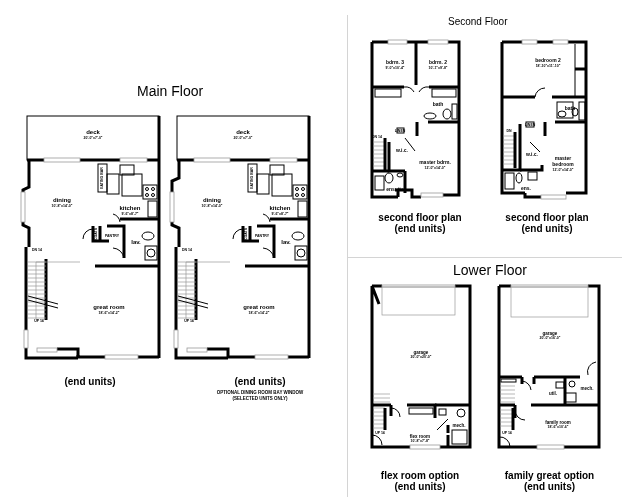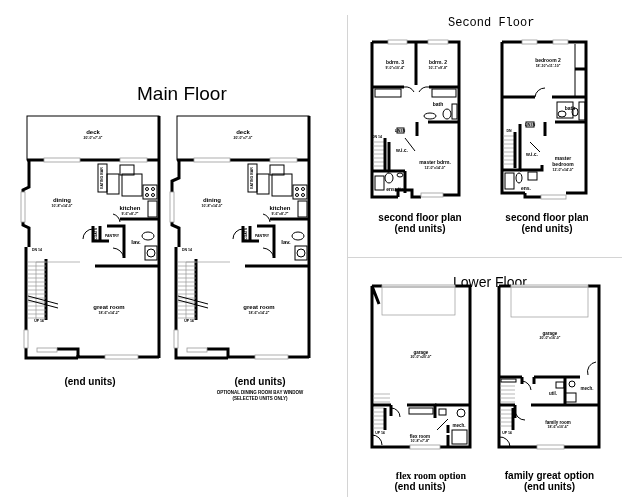--- a/index.html
+++ b/index.html
@@ -1,17 +1,17 @@
 <!DOCTYPE html>
 <html><head>
 <meta charset="utf-8">
 <style>
   html,body{margin:0;padding:0;background:#fff;}
   body{width:640px;height:503px;position:relative;overflow:hidden;font-family:"Liberation Sans",sans-serif;color:#000;}
-  .title{position:absolute;font-size:19px;font-weight:normal;white-space:nowrap;}
+  .title{position:absolute;font-size:14px;font-weight:normal;white-space:nowrap;}
   .cap{position:absolute;font-weight:bold;text-align:center;white-space:nowrap;}
   .cap10{font-size:10px;line-height:12px;}
   .cap8{font-size:10px;line-height:11px;}
   .note{position:absolute;font-size:4.5px;font-weight:bold;text-align:center;line-height:6px;white-space:nowrap;}
   .vdiv{position:absolute;left:347px;top:15px;width:1px;height:482px;background:#d4d4d4;}
   .hdiv{position:absolute;left:347px;top:257px;width:275px;height:1px;background:#d4d4d4;}
   svg{position:absolute;overflow:visible;}
   .w{stroke:#000;stroke-width:3;fill:none;}
   .t{stroke:#000;stroke-width:1;fill:none;}
   .g{stroke:#999;stroke-width:0.7;fill:none;}
@@ -20,22 +20,22 @@
   .dim{font-family:"Liberation Sans",sans-serif;font-weight:bold;fill:#000;font-size:3.5px;}
   .plan{position:absolute;}
 </style>
 </head>
 <body>
 
 <div class="vdiv"></div>
 <div class="hdiv"></div>
 
 <div class="title" style="left:137px;top:83px;">Main Floor</div>
-<div class="title" style="left:448px;top:16px;font-size:12px;font-family:Liberation Mono, monospace;">Second Floor</div>
-<div class="title" style="left:453px;top:262px;font-size:14px;margin-top:12px;">Lower Floor</div>
+<div class="title" style="left:448px;top:16px;font-size:10px;">Second Floor</div>
+<div class="title" style="left:453px;top:262px;font-size:14px;">Lower Floor</div>
 
 <div class="plan" style="left:0;top:0;width:175px;height:400px;">
 <svg width="175" height="400" viewBox="0 0 175 400">
 
   <rect x="27" y="116" width="132" height="44" class="t"></rect>
 
   <polyline class="w" points="159,116 159,358"></polyline>
   <polyline class="w" points="27,160 44,160"></polyline>
   <polyline class="w" points="80,160 120,160"></polyline>
   <polyline class="w" points="147,160 159,160"></polyline>
@@ -345,21 +345,21 @@
   </g>
   <polyline class="w" points="30,128 30,150"></polyline>
   <text x="66" y="74" class="lbl" font-size="4.5" text-anchor="middle">garage</text>
   <text x="66" y="78" class="dim" font-size="2.8" text-anchor="middle">20'-0"x20'-0"</text>
   <text x="65" y="158" class="lbl" font-size="4.5" text-anchor="middle">flex room</text>
   <text x="65" y="162" class="dim" font-size="2.8" text-anchor="middle">10'-8"x7'-8"</text>
   <text x="104" y="147" class="lbl" font-size="4.5" text-anchor="middle">mech.</text>
   <text x="25" y="154" class="dim" font-size="2.5" text-anchor="middle">UP 14</text>
 </svg>
 </div>
-<div class="cap cap8" style="left:376px;top:470px;width:110px;font-family:Liberation Serif, serif;">flex room option</div>
+<div class="cap cap8" style="left:365px;top:470px;width:110px;">flex room option</div>
 <div class="cap cap8" style="left:365px;top:481px;width:110px;">(end units)</div>
 
 <div class="plan" style="left:485px;top:280px;width:130px;height:175px;">
 <svg width="130" height="175" viewBox="0 0 130 175">
   <polyline class="w" points="14,6 14,167 52,167"></polyline>
   <polyline class="w" points="14,6 26,6"></polyline>
   <polyline class="w" points="103,6 114,6 114,167 79,167"></polyline>
   <rect x="26" y="5" width="77" height="2" class="win"></rect>
   <rect x="26" y="7" width="77" height="30" class="g"></rect>
   <rect x="52" y="165" width="27" height="4" class="win"></rect>

